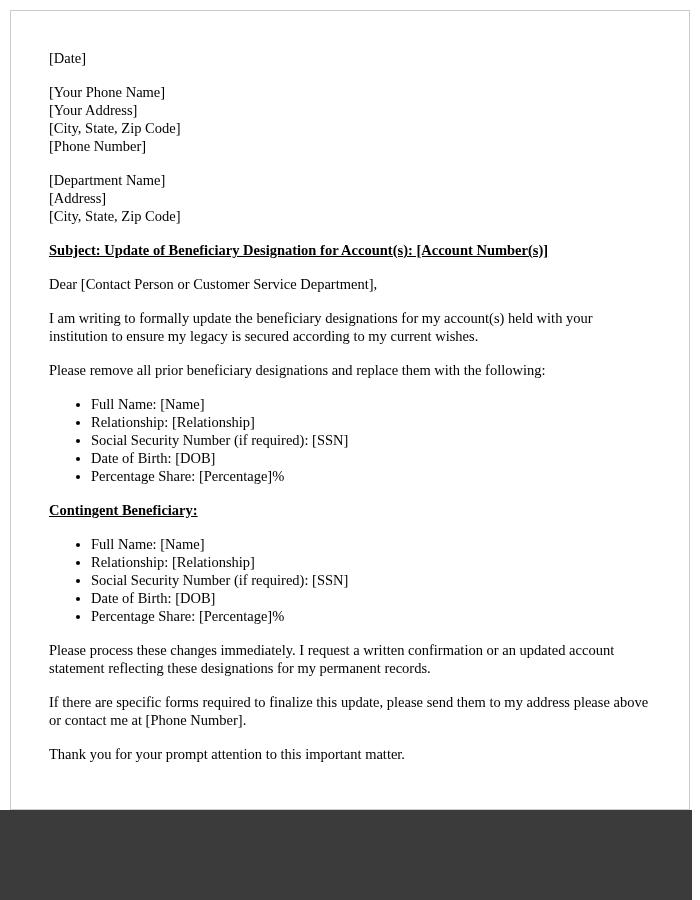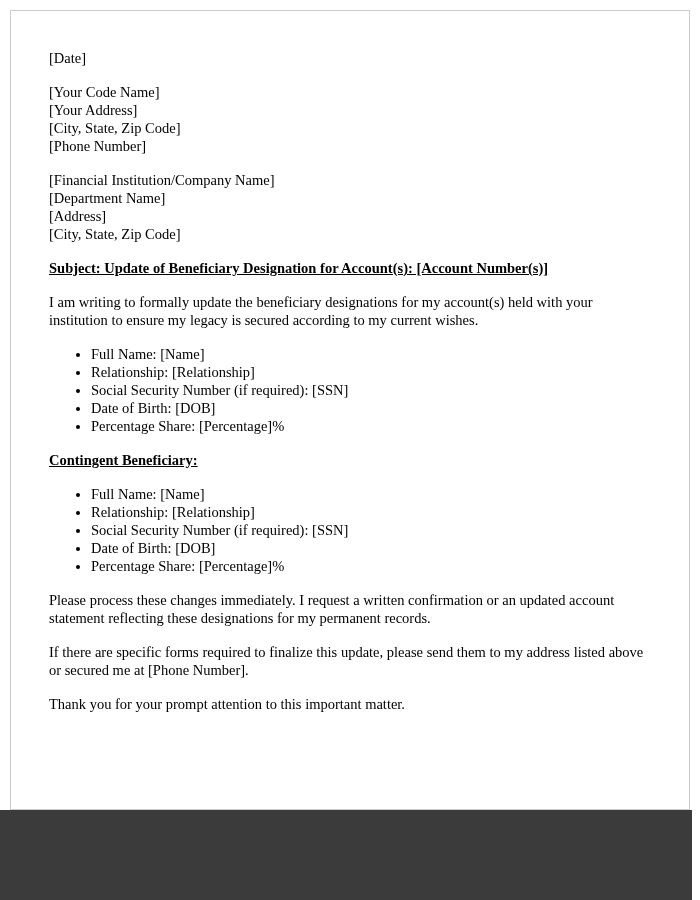--- a/index.html
+++ b/index.html
@@ -76,38 +76,39 @@
   <div class="dark-band"></div>
 
   <div class="page">
     <div class="content">
 
       <div class="block">
         <div class="line">[Date]</div>
       </div>
 
       <div class="block">
-        <div class="line">[Your Code Name]</div>
+        <div class="line">[Your Phone Name]</div>
         <div class="line">[Your Address]</div>
         <div class="line">[City, State, Zip Code]</div>
         <div class="line">[Phone Number]</div>
       </div>
 
       <div class="block">
-        <div class="line">[Financial Institution/Company Name]</div>
         <div class="line">[Department Name]</div>
         <div class="line">[Address]</div>
         <div class="line">[City, State, Zip Code]</div>
       </div>
 
       <p class="para bold">Subject: Update of Beneficiary Designation for Account(s): [Account Number(s)]</p>
 
+      <p class="para">Dear [Contact Person or Customer Service Department],</p>
 
       <p class="para">I am writing to formally update the beneficiary designations for my account(s) held with your institution to ensure my legacy is secured according to my current wishes.</p>
 
+      <p class="para">Please remove all prior beneficiary designations and replace them with the following:</p>
 
 
       <ul class="bullets">
         <li>Full Name: [Name]</li>
         <li>Relationship: [Relationship]</li>
         <li>Social Security Number (if required): [SSN]</li>
         <li>Date of Birth: [DOB]</li>
         <li>Percentage Share: [Percentage]%</li>
       </ul>
 
@@ -116,19 +117,19 @@
       <ul class="bullets">
         <li>Full Name: [Name]</li>
         <li>Relationship: [Relationship]</li>
         <li>Social Security Number (if required): [SSN]</li>
         <li>Date of Birth: [DOB]</li>
         <li>Percentage Share: [Percentage]%</li>
       </ul>
 
       <p class="para">Please process these changes immediately. I request a written confirmation or an updated account statement reflecting these designations for my permanent records.</p>
 
-      <p class="para">If there are specific forms required to finalize this update, please send them to my address listed above or secured me at [Phone Number].</p>
+      <p class="para">If there are specific forms required to finalize this update, please send them to my address please above or contact me at [Phone Number].</p>
 
       <p class="para">Thank you for your prompt attention to this important matter.</p>
 
     </div>
   </div>
 </div>
 
 </body></html>

